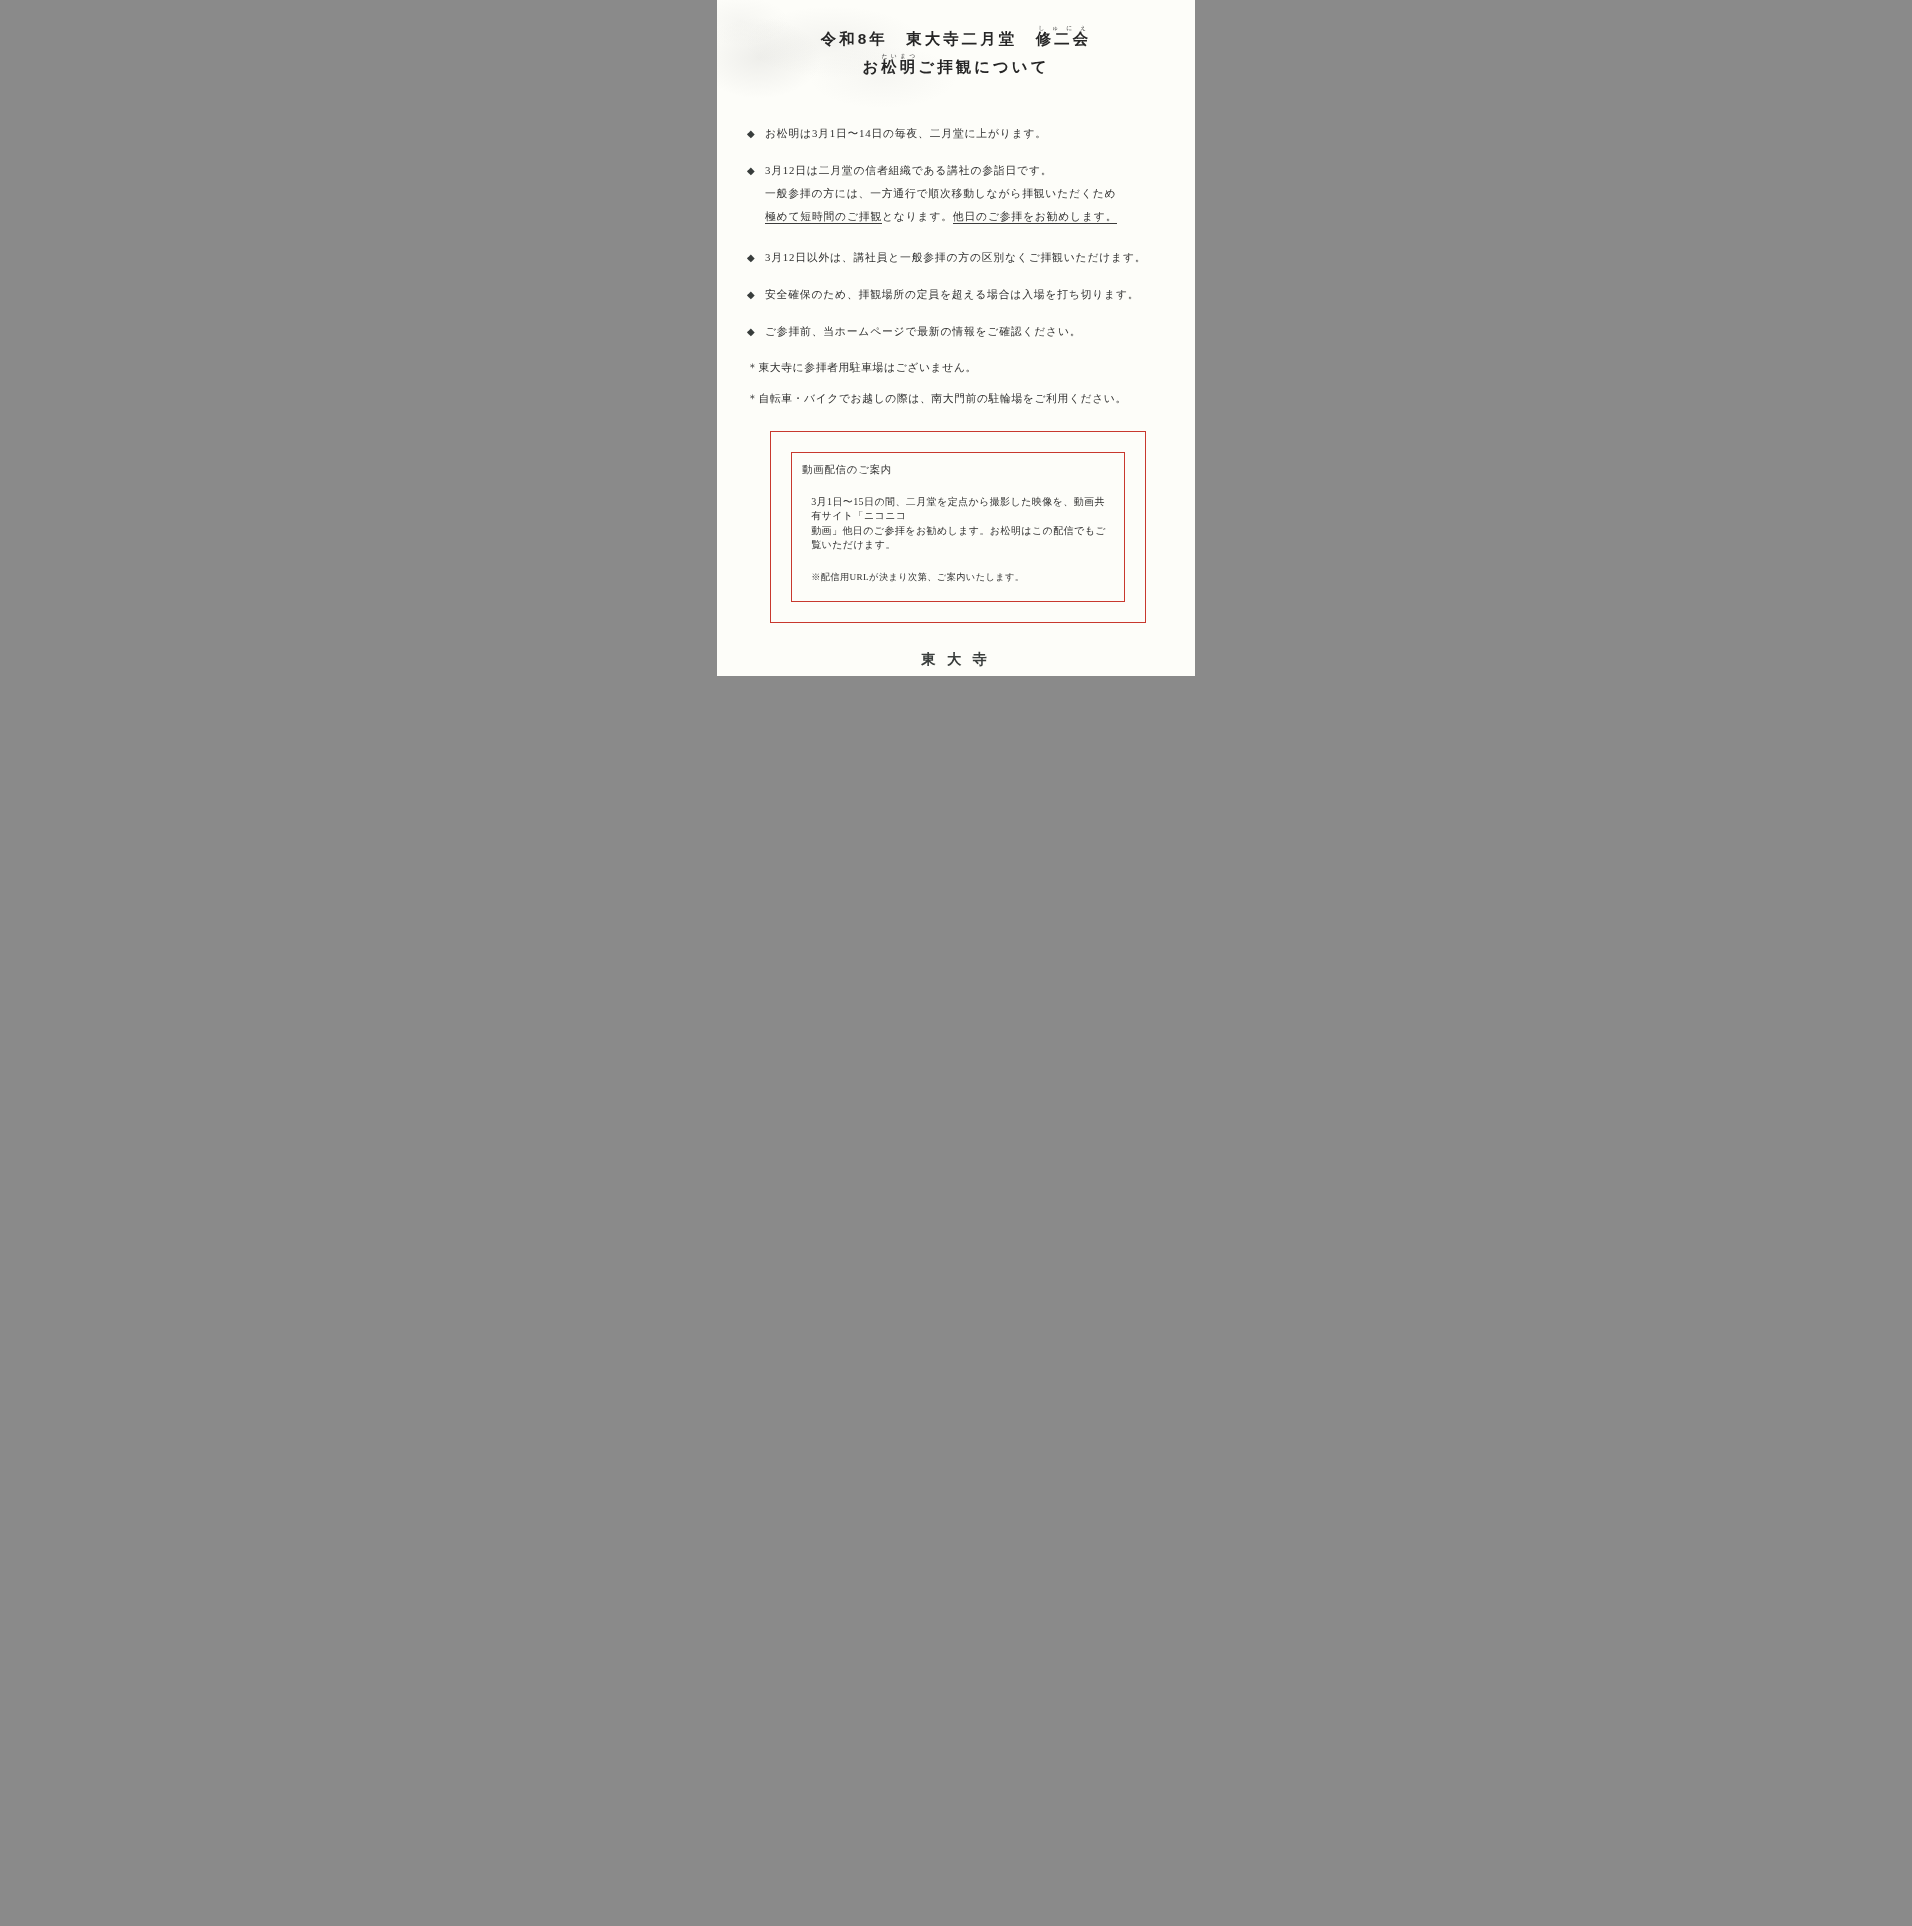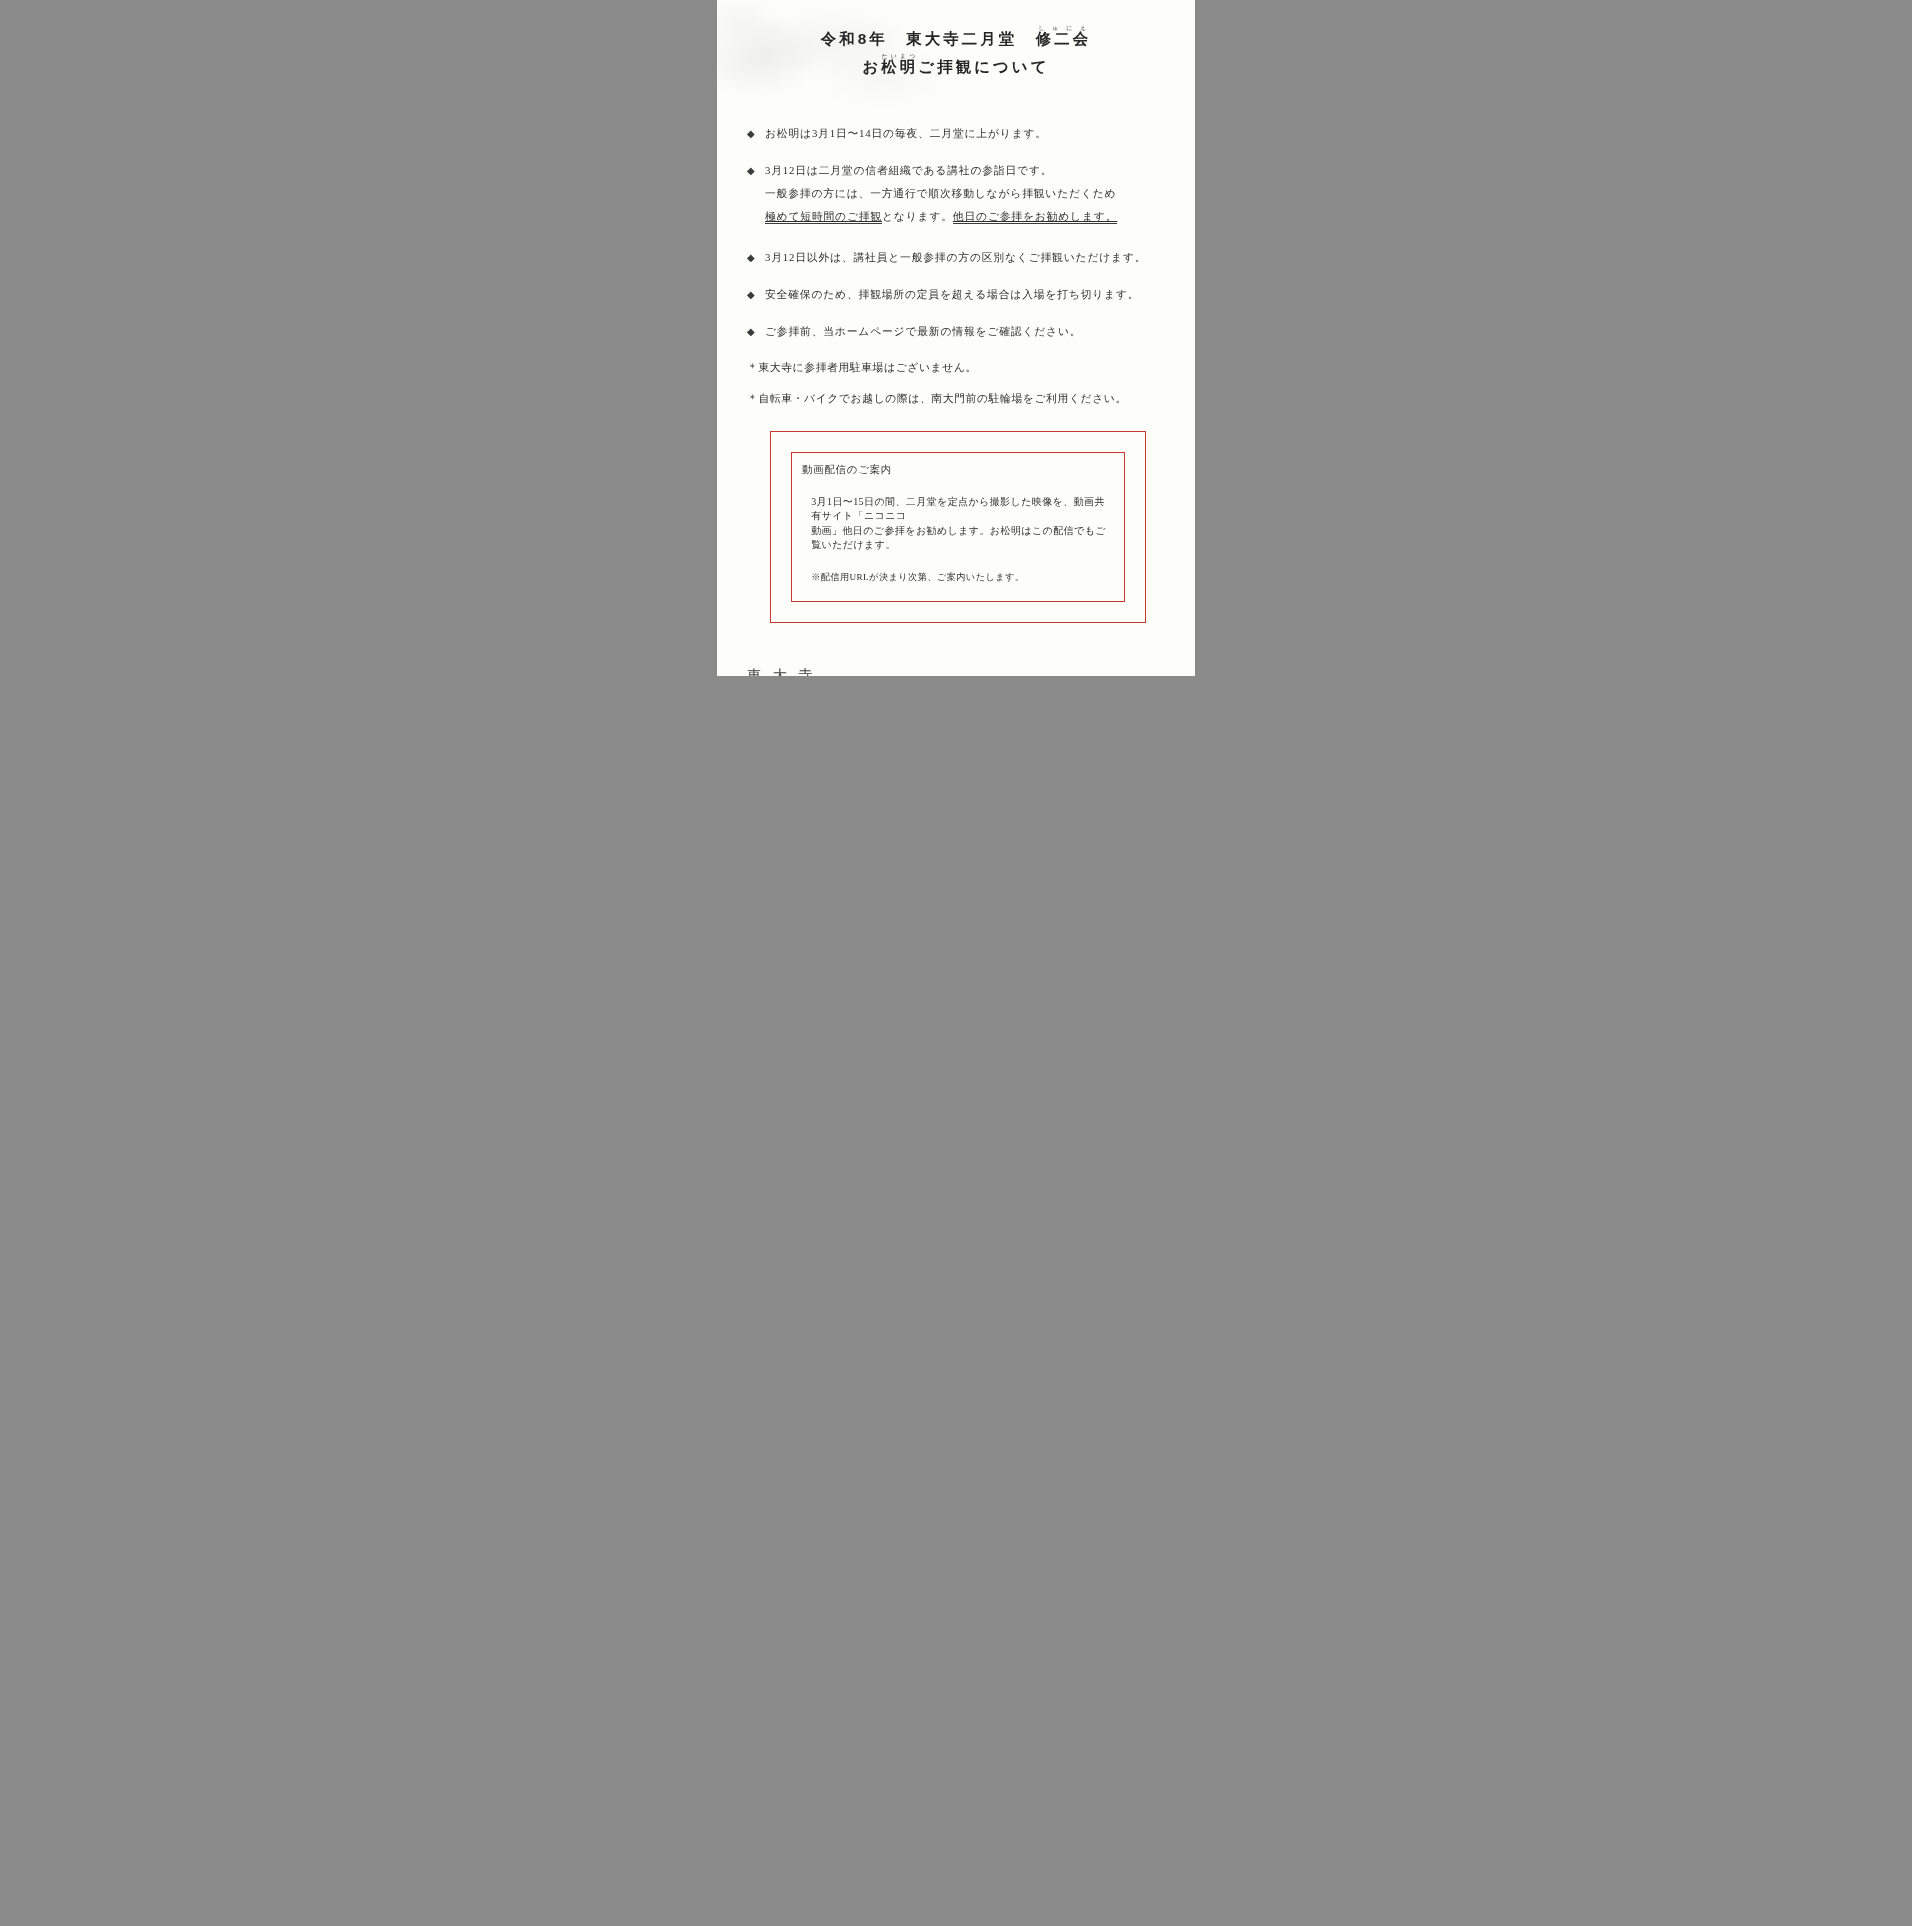--- a/index.html
+++ b/index.html
@@ -64,21 +64,20 @@
     flex:0 0 18px;
     font-size:10px;
     line-height:15.4px;
     color:#383d3c;
   }
   .bullet .multi{ line-height:23px; margin-top:-3.9px; }
   .bullet .multi p{ line-height:23px; }
   .u{
     border-bottom:1.2px solid #3c3c3c;
     padding-bottom:0.8px;
-    text-decoration:underline;
   }
 
   
   .notes{ margin-top:21.6px; }
   .note-line{
     font-size:10.8px;
     letter-spacing:0.6px;
     line-height:15.4px;
     font-family:Liberation Mono, monospace;
   }
@@ -110,26 +109,26 @@
   .info-box-note{
     margin-top:17.7px;
     padding-left:9.2px;
     font-size:9.2px;
     letter-spacing:0.4px;
     line-height:13px;
   }
 
   
   .signature{
-    margin-top:43px;
-    text-align:left;
+    margin-top:27px;
+    text-align:center;
     font-size:14.3px;
     letter-spacing:3.9px;
     color:#3a3e3d;
-    font-weight:normal;
+    font-weight:bold;
   }
 </style>
 </head>
 <body>
 
 <div class="page">
 
   <div class="title-block">
     <div class="title-line"><span>令和8年　東大寺二月堂　</span><ruby><span>修二会</span><rt>しゅにえ</rt></ruby></div>
     <div class="title-line"><span>お</span><ruby><span>松明</span><rt>たいまつ</rt></ruby><span>ご拝観について</span></div>

